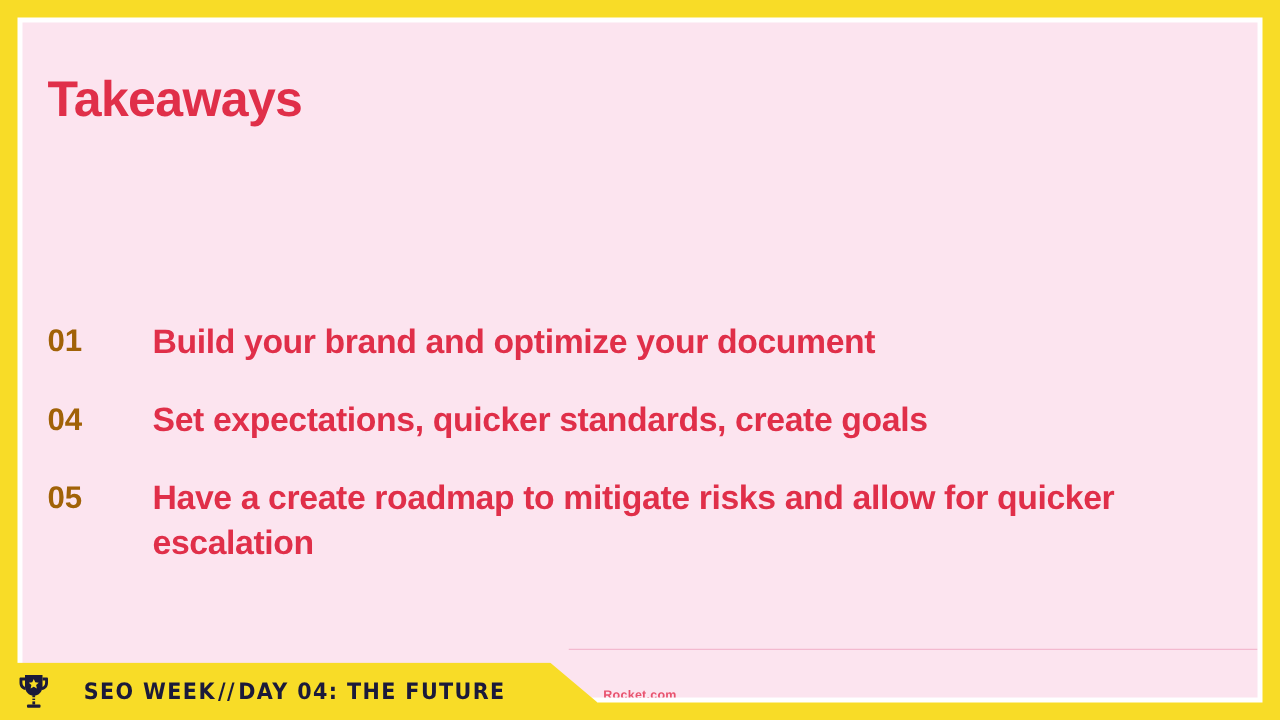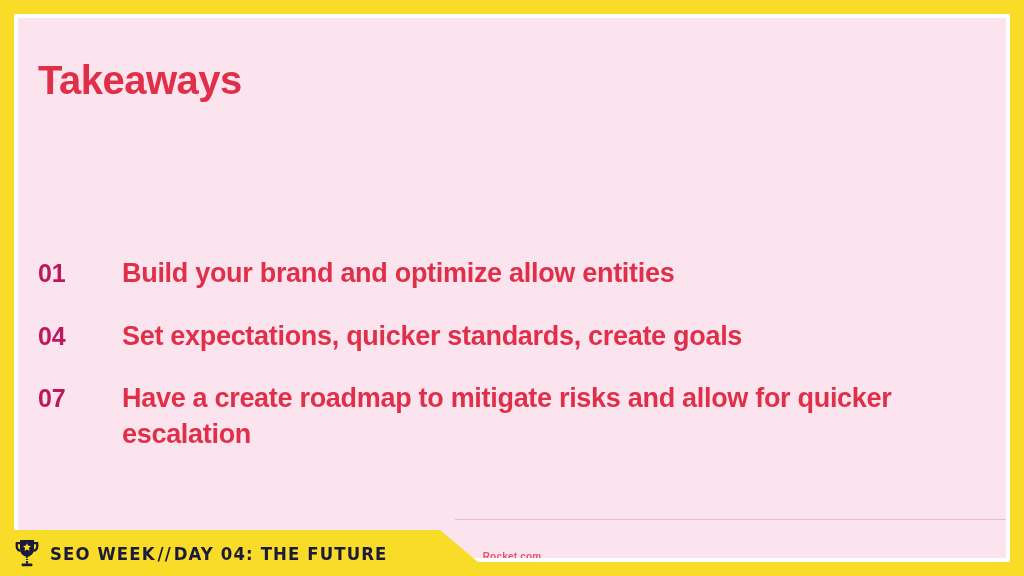--- a/index.html
+++ b/index.html
@@ -70,21 +70,21 @@
     align-items: flex-start;
     margin-bottom: 27px;
   }
   .list-item:last-child { margin-bottom: 0; }
 
   .item-num {
     flex: 0 0 auto;
     width: 84px;
     font-size: 25px;
     font-weight: 700;
-    color: #be185d;
+    color: #a16207;
     line-height: 1.42;
     letter-spacing: -0.2px;
   }
   .item-text {
     flex: 1 1 auto;
     font-size: 27px;
     font-weight: 700;
     color: #E02F49;
     line-height: 1.32;
     letter-spacing: -0.3px;
@@ -118,20 +118,21 @@
     left: 0;
     bottom: 0;
     width: 478px;
     height: 46px;
     background: #F8DC27;
     clip-path: polygon(0 0, 440px 0, 478px 32px, 478px 46px, 0 46px);
     display: flex;
     align-items: center;
     padding-left: 14px;
     box-sizing: border-box;
+    gap: 17px;
   }
 
   .trophy-icon {
     flex: 0 0 auto;
     width: 26px;
     height: 30px;
     margin-right: 10px;
     display: block;
   }
 
@@ -155,30 +156,30 @@
   <div class="canvas-gap"></div>
 
   <div class="canvas">
 
     <div class="title">Takeaways</div>
 
     <div class="list">
 
       <div class="list-item">
         <span class="item-num">01</span>
-        <span class="item-text">Build your brand and optimize allow entities</span>
+        <span class="item-text">Build your brand and optimize your document</span>
       </div>
 
       <div class="list-item">
         <span class="item-num">04</span>
         <span class="item-text">Set expectations, quicker standards, create goals</span>
       </div>
 
       <div class="list-item">
-        <span class="item-num">07</span>
+        <span class="item-num">05</span>
         <span class="item-text">Have a create roadmap to mitigate risks and allow for quicker escalation</span>
       </div>
 
     </div>
 
     <div class="bottom-rule"></div>
 
     <div class="watermark">Rocket.com</div>
 
   </div>

